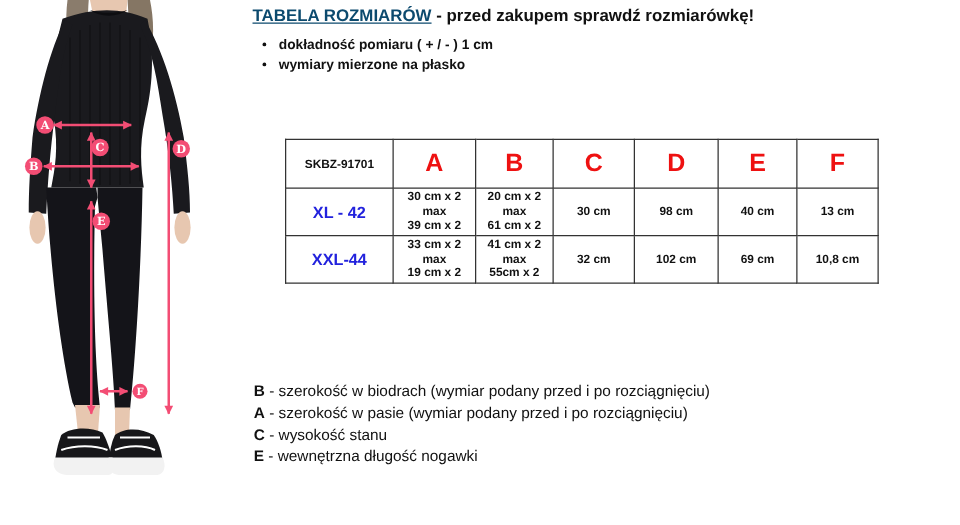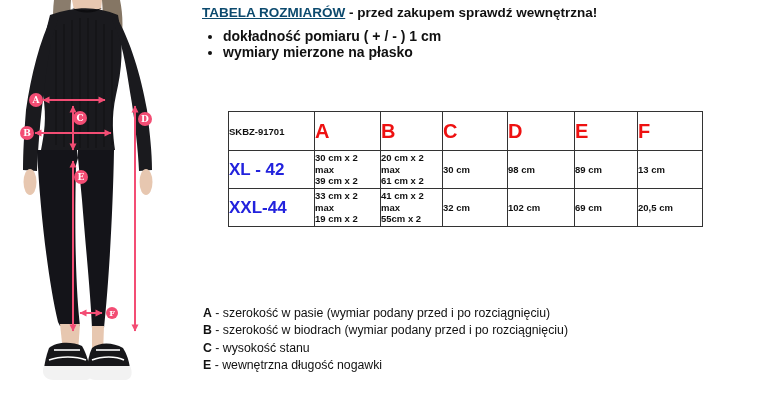--- a/index.html
+++ b/index.html
@@ -8,28 +8,28 @@
     font-family:"Liberation Sans",sans-serif;color:#111111;
   }
   
   #figure-wrap{position:absolute;left:0;top:0;width:190px;height:420px;}
   
   #header-block{position:absolute;left:202px;top:4px;width:560px;}
   .title-line{font-size:13.5px;font-weight:bold;line-height:1.35;white-space:nowrap;}
   .title-red{color:#0c4a6e;text-decoration:underline;}
   .title-black{color:#111111;}
   #bullet-list{margin:7px 0 0 0;padding:0 0 0 21px;list-style:disc;}
-  #bullet-list li{font-size:14px;font-weight:bold;line-height:15.5px;color:#111;}
+  #bullet-list li{font-size:11px;font-weight:bold;line-height:15.5px;color:#111;}
   
   #size-table-wrap{position:absolute;left:228px;top:111px;}
   table.size-table{border-collapse:collapse;table-layout:fixed;width:474px;}
-  table.size-table td{border:1px solid #333333;text-align:left;vertical-align:middle;padding:0;}
+  table.size-table td{border:1px solid #333333;text-align:center;vertical-align:middle;padding:0;}
   td.code-cell{font-size:9.5px;font-weight:bold;color:#111;}
   td.letter-cell{font-size:20px;font-weight:bold;color:#ee1111;}
-  td.size-cell{font-size:17px;font-weight:bold;color:#2222dd;}
+  td.size-cell{font-size:13px;font-weight:bold;color:#2222dd;}
   td.val-cell{font-size:9.5px;font-weight:bold;color:#111;line-height:1.25;}
   tr.head-row{height:39px;} tr.data-row{height:38px;}
   
   #legend-block{position:absolute;left:203px;top:305px;width:480px;}
   .legend-line{font-size:12.3px;line-height:17.3px;color:#111;}
   .legend-key{font-weight:bold;}
 </style>
 </head>
 <body>
 
@@ -128,21 +128,21 @@
           <text x="81" y="180.2">E</text>
           <text x="112" y="316" font-size="8">F</text>
         </g>
       </g>
     </svg>
   </div>
 
   <div id="header-block">
     <div class="title-line">
       <span class="title-red">TABELA ROZMIARÓW</span>
-      <span class="title-black">- przed zakupem sprawdź wewnętrzna!</span>
+      <span class="title-black">- przed zakupem sprawdź rozmiarówkę!</span>
     </div>
     <ul id="bullet-list">
       <li>dokładność pomiaru ( + / - ) 1 cm</li>
       <li>wymiary mierzone na płasko</li>
     </ul>
   </div>
 
   <div id="size-table-wrap">
     <table class="size-table">
       <colgroup>
@@ -171,56 +171,56 @@
             <div>max</div>
             <div>39 cm x 2</div>
           </td>
           <td class="val-cell">
             <div>20 cm x 2</div>
             <div>max</div>
             <div>61 cm x 2</div>
           </td>
           <td class="val-cell">30 cm</td>
           <td class="val-cell">98 cm</td>
-          <td class="val-cell">89 cm</td>
+          <td class="val-cell">40 cm</td>
           <td class="val-cell">13 cm</td>
         </tr>
         <tr class="data-row">
           <td class="size-cell">XXL-44</td>
           <td class="val-cell">
             <div>33 cm x 2</div>
             <div>max</div>
             <div>19 cm x 2</div>
           </td>
           <td class="val-cell">
             <div>41 cm x 2</div>
             <div>max</div>
             <div>55cm x 2</div>
           </td>
           <td class="val-cell">32 cm</td>
           <td class="val-cell">102 cm</td>
           <td class="val-cell">69 cm</td>
-          <td class="val-cell">20,5 cm</td>
+          <td class="val-cell">10,8 cm</td>
         </tr>
       </tbody>
     </table>
   </div>
 
   <div id="legend-block">
     <div class="legend-line">
+      <span class="legend-key">B</span>
+      <span>-</span>
+      <span>szerokość w biodrach (wymiar podany przed i po rozciągnięciu)</span>
+    </div>
+    <div class="legend-line">
       <span class="legend-key">A</span>
       <span>-</span>
       <span>szerokość w pasie (wymiar podany przed i po rozciągnięciu)</span>
     </div>
     <div class="legend-line">
-      <span class="legend-key">B</span>
-      <span>-</span>
-      <span>szerokość w biodrach (wymiar podany przed i po rozciągnięciu)</span>
-    </div>
-    <div class="legend-line">
       <span class="legend-key">C</span>
       <span>-</span>
       <span>wysokość stanu</span>
     </div>
     <div class="legend-line">
       <span class="legend-key">E</span>
       <span>-</span>
       <span>wewnętrzna długość nogawki</span>
     </div>
   </div>

